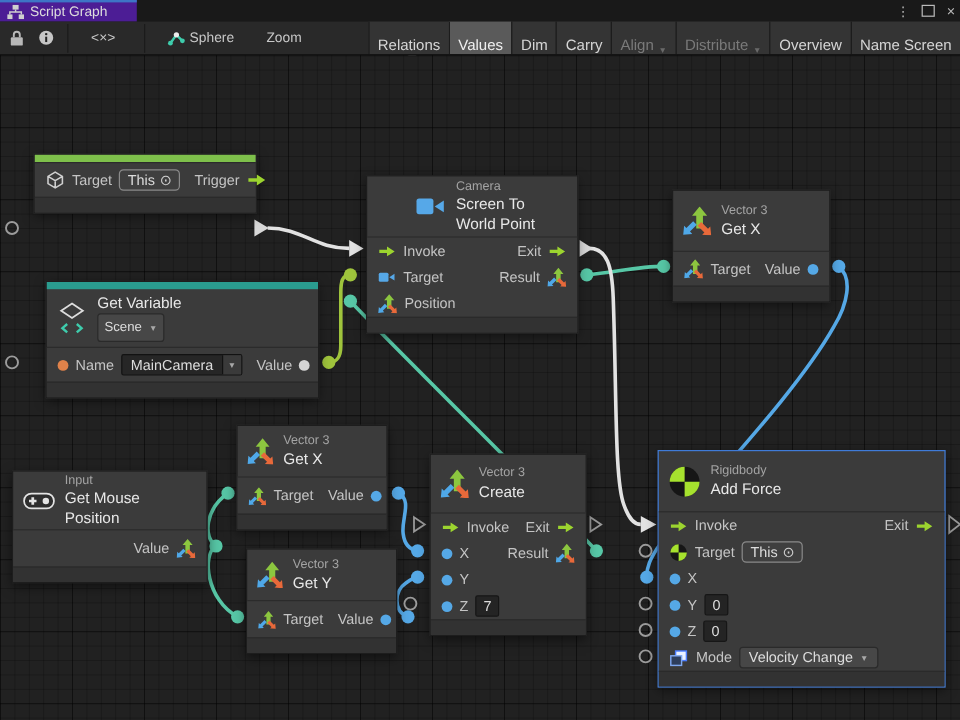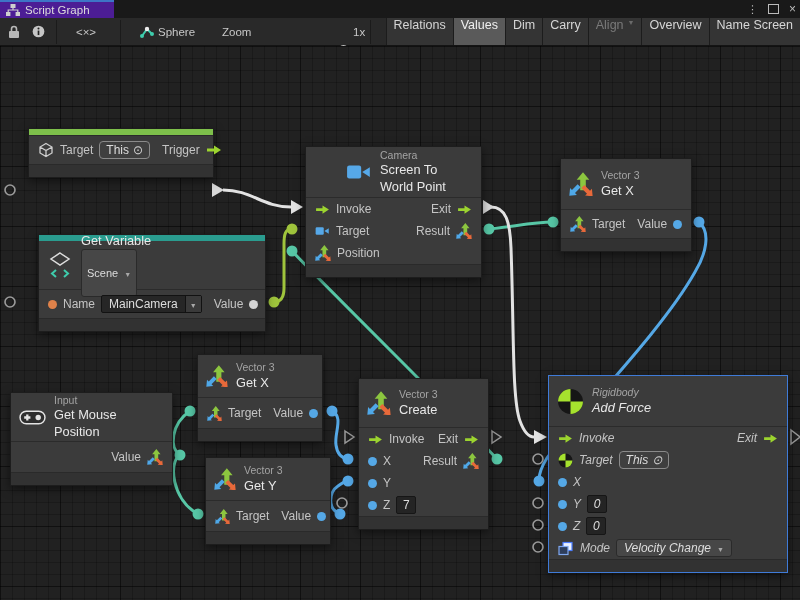--- a/index.html
+++ b/index.html
@@ -15,21 +15,21 @@
   .maxbox{width:9px;height:8px;border:1.4px solid #BBB;}
   .closex{font-size:12px;line-height:1;}
   
   .toolbar{position:absolute;left:0;top:18px;width:800px;height:28px;background:#292929;border-bottom:1px solid #141414;box-sizing:border-box;}
   .tbtn{position:absolute;top:3px;height:21px;display:flex;align-items:center;justify-content:center;}
   .tdiv{position:absolute;top:2px;width:1px;height:24px;background:#1B1B1B;}
   .tlabel{color:#C8C8C8;font-size:11.5px;}
   .track{position:absolute;top:31px;height:2px;background:#8A8A8A;border-radius:1px;}
   .knob{position:absolute;width:11px;height:11px;border-radius:50%;background:#C2C2C2;}
   .tbgroup{position:absolute;right:0;top:18px;height:28px;display:flex;align-items:stretch;border-bottom:1px solid #141414;box-sizing:border-box;}
-  .gbtn{display:flex;align-items:flex-start;gap:4px;padding:0 7px;background:#343434;border-left:1px solid #1C1C1C;
+  .gbtn{display:flex;align-items:flex-end;gap:4px;padding:0 7px;background:#343434;border-left:1px solid #1C1C1C;
         color:#D6D6D6;font-size:12.5px;white-space:nowrap;}
   .gbtn.active{background:#5A5A5A;color:#F0F0F0;}
   .gbtn.disabled{color:#7A7A7A;}
   .caret{font-size:7px;color:#A8A8A8;transform:translateY(1px);}
   .gbtn.disabled .caret{color:#6A6A6A;}
   
   .canvas{position:absolute;left:0;top:46px;width:800px;height:554px;background-color:#212121;
     background-image:
       linear-gradient(to right, rgba(0,0,0,.22) 1px, transparent 1px),
       linear-gradient(to bottom, rgba(0,0,0,.22) 1px, transparent 1px),
@@ -135,20 +135,24 @@
     <div class="gbtn">
         <span>Dim</span>
       </div>
     <div class="gbtn">
         <span>Carry</span>
       </div>
     <div class="gbtn disabled">
         <span>Align</span>
         <span class="caret">▼</span>
       </div>
+    <div class="gbtn disabled">
+        <span>Distribute</span>
+        <span class="caret">▼</span>
+      </div>
     <div class="gbtn">
         <span>Overview</span>
       </div>
     <div class="gbtn">
         <span>Name Screen</span>
       </div>
   </div>
 
   <div class="canvas"></div>
 
@@ -223,21 +227,21 @@
 
   <div class="node" style="left:38px;top:234px;width:228px;">
     <div class="accent" style="height:6px;background:#2A9C8F;"></div>
     <div class="nhead" style="height:48px;">
       <svg class="ic" width="26" height="28" viewBox="0 0 26 28">
         <path d="M13 2 L22 8 L13 14 L4 8 Z" fill="none" stroke="#DDD" stroke-width="1.5"></path>
         <path d="M9 19 l-4 3.5 l4 3.5 M17 19 l4 3.5 l-4 3.5" fill="none" stroke="#3ECCAC" stroke-width="2"></path>
       </svg>
       <div class="ntitles" style="gap:0;justify-content:space-between;">
         <span class="nt">Get Variable</span>
-        <span class="dd" style="align-self:flex-start;padding:16px 5px;font-size:11px;">
+        <span class="dd" style="align-self:flex-start;padding:4px 5px;font-size:11px;">
           <span>Scene</span>
           <span class="caret">▼</span>
         </span>
       </div>
     </div>
     <div class="nbody">
       <div class="nrow" style="height:28px;">
         <span class="pdot" style="background:#E0824A;"></span>
         <span>Name</span>
         <span class="dd2">
@@ -520,21 +524,21 @@
       </div>
       <div class="nrow">
         <span class="pdot" style="background:#55A8E6;"></span>
         <span>Z</span>
         <span class="fld">7</span>
       </div>
     </div>
     <div class="nfoot"></div>
   </div>
 
-  <div class="node selected" style="left:548px;top:375px;width:240px;font-style:italic;">
+  <div class="node selected" style="left:548px;top:375px;width:240px;">
     <div class="nhead" style="height:50px;">
       <svg class="ic" width="27" height="27" viewBox="-13 -13 26 26">
         <circle r="12" fill="#161616"></circle>
         <path d="M0 0 L0 -12 A12 12 0 0 0 -12 0 Z" fill="#A6E22E"></path>
         <path d="M0 0 L0 12 A12 12 0 0 0 12 0 Z" fill="#A6E22E"></path>
       </svg>
       <div class="ntitles">
         <span class="ns">Rigidbody</span>
         <span class="nt">Add Force</span>
       </div>

